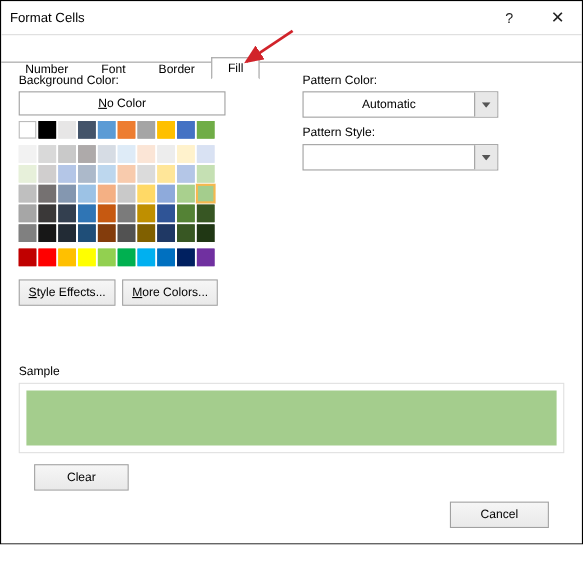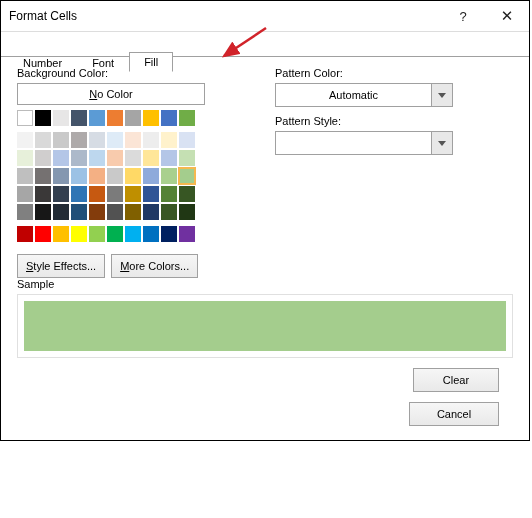--- a/index.html
+++ b/index.html
@@ -24,24 +24,24 @@
 .swatch-grid{display:grid;grid-template-columns:repeat(10,16px);grid-auto-rows:16px;gap:2px}
 .sw{width:16px;height:16px;border:1px solid #bbb;box-sizing:border-box}
 .sw.sel{outline:2px solid #f5b84f;outline-offset:-1px}
 .grid-gap{height:6px}
 .btn{height:22px;border:1px solid #a0a0a0;background:linear-gradient(#f6f6f6,#e9e9e9);display:inline-flex;align-items:center;justify-content:center;padding:0 8px;font:inherit;cursor:default}
 .btn .u::first-letter{text-decoration:underline}
 .btn-row{display:flex;gap:6px;margin-top:12px}
 .dropdown{width:176px;height:22px;border:1px solid #a0a0a0;display:flex;align-items:center;background:#fff}
 .dropdown .dd-text{flex:1;text-align:center}
 .dropdown .dd-arrow{width:20px;height:100%;border-left:1px solid #a0a0a0;background:#e8e8e8;display:flex;align-items:center;justify-content:center}
-.sample-wrap{}
+.sample-wrap{margin-top:54px}
 .sample-box{border:1px solid #e0e0e0;padding:6px 6px 6px 0;margin-top:3px}
 .sample-swatch{height:50px;background:#a4cd8d;margin-left:6px}
-.bottom-row{display:flex;justify-content:flex-end;padding:10px 14px 0}
+.bottom-row{display:flex;justify-content:flex-start;padding:10px 14px 0}
 .footer{display:flex;justify-content:flex-end;gap:8px;padding:10px 14px 14px}
 .ok-highlight{border:3px solid #d1232a;padding:2px}
 .ok-btn{width:72px;height:22px;border:1px solid #2a6fb0;background:linear-gradient(#eaf3fb,#d7e8f7);display:flex;align-items:center;justify-content:center}
 .cancel-btn{width:72px}
 svg{display:block}
 </style>
 </head>
 <body>
 
 <div class="window">
@@ -49,20 +49,21 @@
   <div class="titlebar">
     <div class="title">Format Cells</div>
     <div class="title-spacer"></div>
     <div class="title-btn">?</div>
     <div class="title-btn close">✕</div>
   </div>
 
   <div class="tabstrip">
     <div class="tab">Number</div>
     <div class="tab">Font</div>
+    <div class="tab">Border</div>
     <div class="tab active">Fill</div>
     <svg class="arrow" width="50" height="34">
       <defs>
           <marker id="ah" markerWidth="8" markerHeight="8" refX="6" refY="3" orient="auto">
             <path d="M0,0 L7,3 L0,6 Z" fill="#d1232a"></path>
           </marker>
         </defs>
       <line x1="48" y1="2" x2="6" y2="30" stroke="#d1232a" stroke-width="2.5" marker-end="url(#ah)"></line>
     </svg>
   </div>

